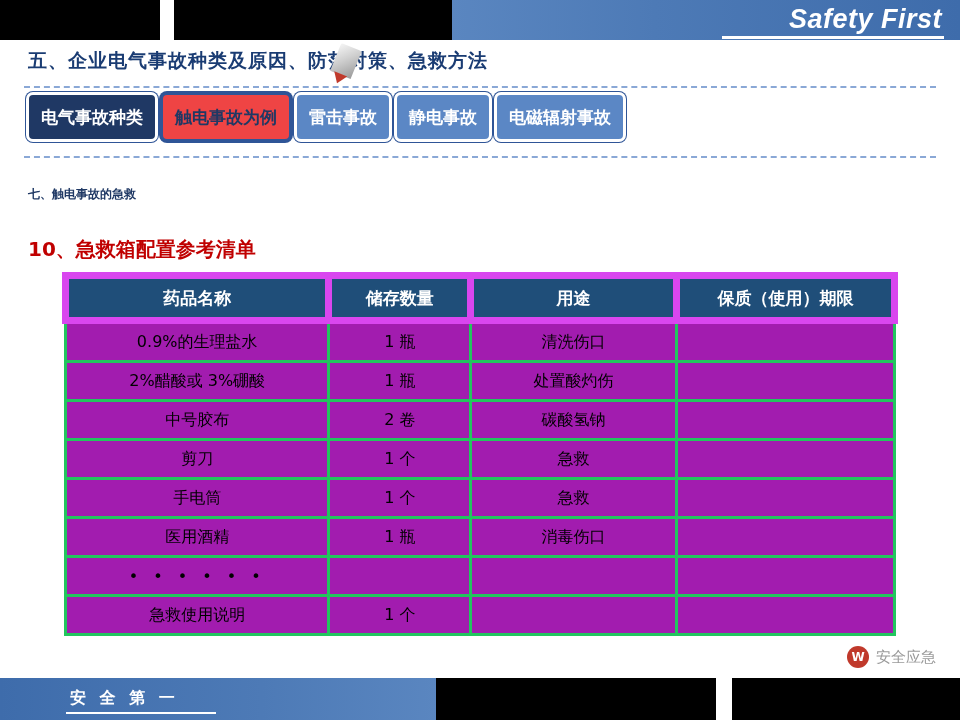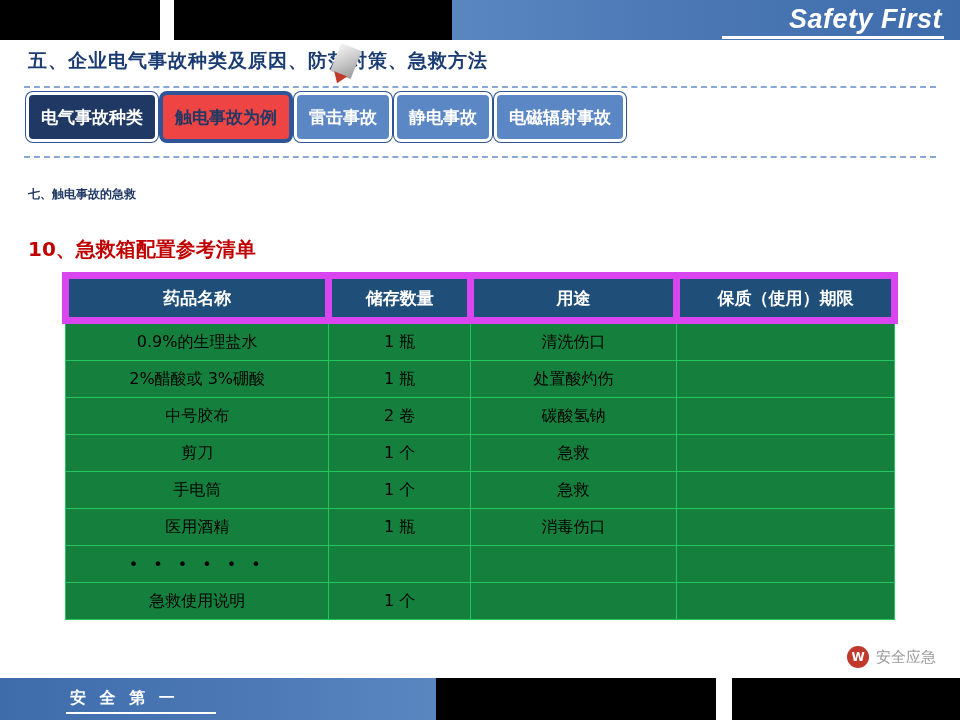--- a/index.html
+++ b/index.html
@@ -178,26 +178,26 @@
   .data-table th {
     background: #1f4e79;
     color: #ffffff;
     font-size: 17px;
     font-weight: bold;
     height: 36px;
     border: 7px solid #d946ef;
     text-align: center;
   }
   .data-table td {
-    border: 1px solid #22c55e;
+    border: 3px solid #22c55e;
     height: 34px;
     font-size: 16px;
     color: #000000;
     text-align: center;
-    background: #15803d;
+    background: #a21caf;
   }
   .col-1 { width: 268px; }
   .col-2 { width: 140px; }
   .col-3 { width: 208px; }
   .col-4 { width: 220px; }
 
   
   .footer {
     position: absolute;
     left: 0;

